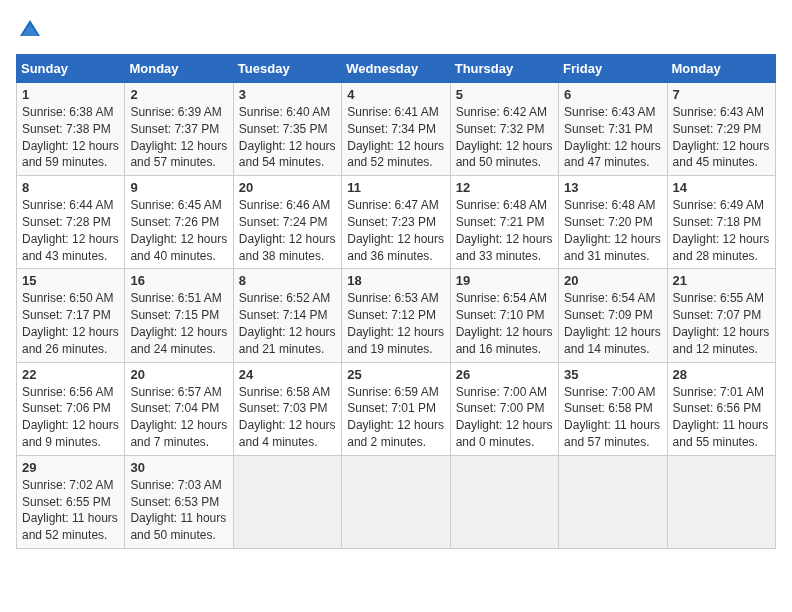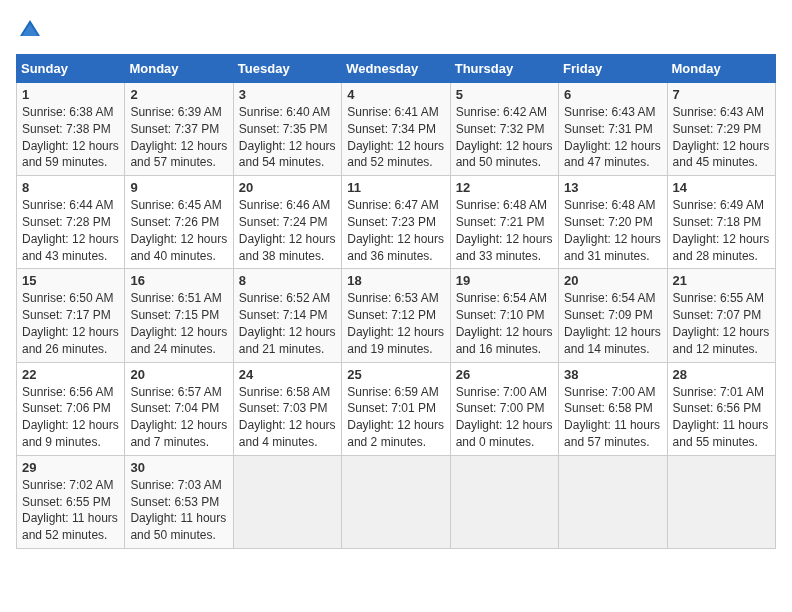--- a/index.html
+++ b/index.html
@@ -224,21 +224,21 @@
         </td>
         <td>
           <span class="day-num">25</span>
           <div class="day-detail">Sunrise: 6:59 AM<br>Sunset: 7:01 PM<br>Daylight: 12 hours and 2 minutes.</div>
         </td>
         <td>
           <span class="day-num">26</span>
           <div class="day-detail">Sunrise: 7:00 AM<br>Sunset: 7:00 PM<br>Daylight: 12 hours and 0 minutes.</div>
         </td>
         <td>
-          <span class="day-num">38</span>
+          <span class="day-num">35</span>
           <div class="day-detail">Sunrise: 7:00 AM<br>Sunset: 6:58 PM<br>Daylight: 11 hours and 57 minutes.</div>
         </td>
         <td>
           <span class="day-num">28</span>
           <div class="day-detail">Sunrise: 7:01 AM<br>Sunset: 6:56 PM<br>Daylight: 11 hours and 55 minutes.</div>
         </td>
       </tr>
       <tr>
         <td>
           <span class="day-num">29</span>

